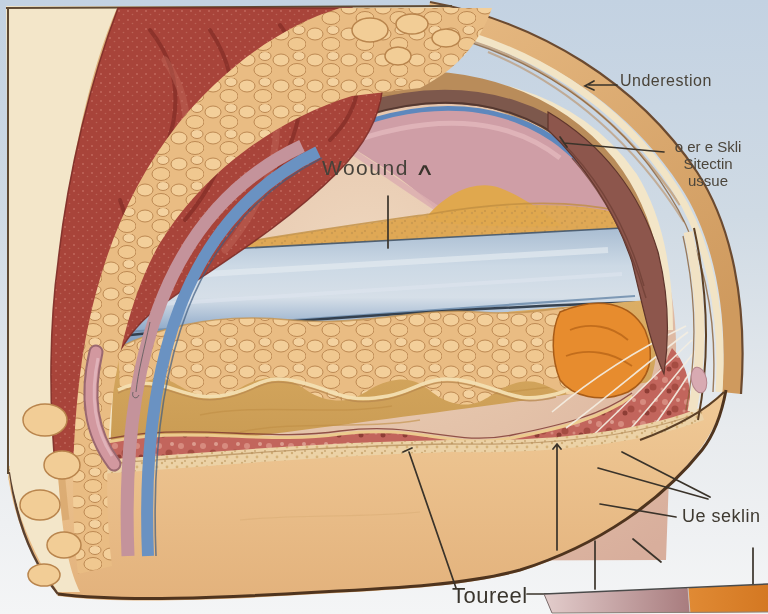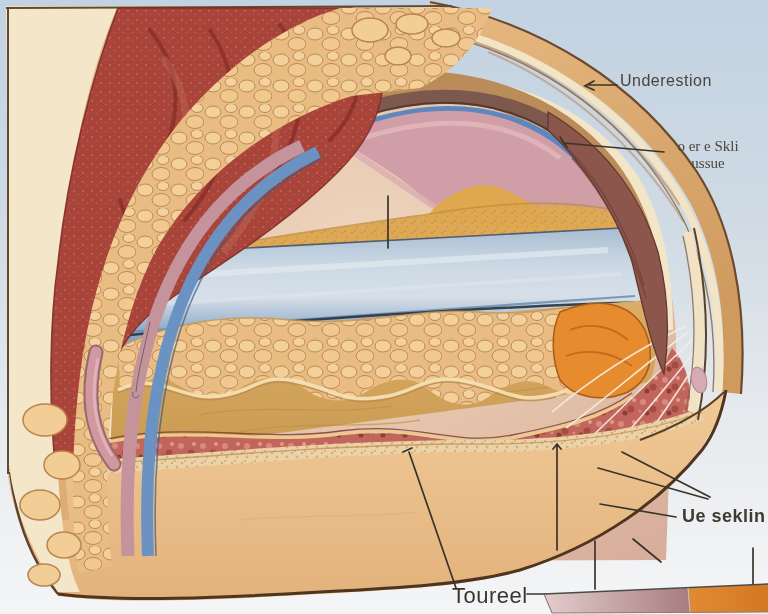--- a/index.html
+++ b/index.html
@@ -4,22 +4,22 @@
 <style>
   html,body{margin:0;padding:0;background:#e8eaec;}
   #stage{position:relative;width:768px;height:614px;overflow:hidden;
          font-family:"Liberation Sans",sans-serif;background:#dfe5ea;}
   #stage svg{position:absolute;left:0;top:0;}
   .lbl{position:absolute;color:#3c352b;white-space:nowrap;text-align:center;}
   #wound-label{left:322px;top:156px;font-size:21px;letter-spacing:1.5px;color:#46423a;}
   #wound-label .caret{display:inline-block;margin-left:10px;font-size:17px;transform:scaleX(1.6);color:#3a342c;}
   #underestion-label{left:620px;top:72px;font-size:16px;letter-spacing:.5px;color:#4a443a;}
   #outerskin-label{left:652px;top:138px;width:112px;font-size:15px;line-height:17px;
-                   text-align:center;white-space:normal;color:#4c463c;font-family:Liberation Serif, serif;}
-  #ueseklin-label{left:682px;top:506px;font-size:18px;letter-spacing:.5px;color:#3f3a31;font-weight:bold;}
+                   text-align:center;white-space:normal;color:#4c463c;}
+  #ueseklin-label{left:682px;top:506px;font-size:18px;letter-spacing:.5px;color:#3f3a31;}
   #toureel-label{left:452px;top:583px;font-size:22px;letter-spacing:.5px;color:#3a352d;}
 </style>
 </head>
 <body>
 
 <div id="stage">
 
 <svg width="768" height="614" viewBox="0 0 768 614">
   <defs>
     <linearGradient id="gBg" x1="0" y1="0" x2="0" y2="1">
@@ -247,24 +247,26 @@
   <g>
     <path d="M544,594 L688,588 L690,613 L552,613 Z" fill="url(#gBarPink)"></path>
     <path d="M688,588 L768,584 L768,612 L690,613 Z" fill="url(#gBarOrange)"></path>
     <path d="M544,594 L768,584" fill="none" stroke="#4a4a4a" stroke-width="1.5"></path>
     <path d="M544,594 L552,613" fill="none" stroke="#7a6a6a" stroke-width="1"></path>
     <path d="M688,588 L690,613" fill="none" stroke="#c9c0bc" stroke-width="1"></path>
     <path d="M552,613 L768,612" fill="none" stroke="#8a8078" stroke-width="1"></path>
   </g>
 </svg>
 
+  <div class="lbl" id="wound-label"><span>Woound</span><span class="caret">∧</span></div>
 
   <div class="lbl" id="underestion-label">Underestion</div>
 
   <div class="lbl" id="outerskin-label">
     <div>o er e Skli</div>
+    <div>Sitectin</div>
     <div>ussue</div>
   </div>
 
   <div class="lbl" id="ueseklin-label">Ue seklin</div>
 
   <div class="lbl" id="toureel-label">Toureel</div>
 </div>
 
 </body></html>

